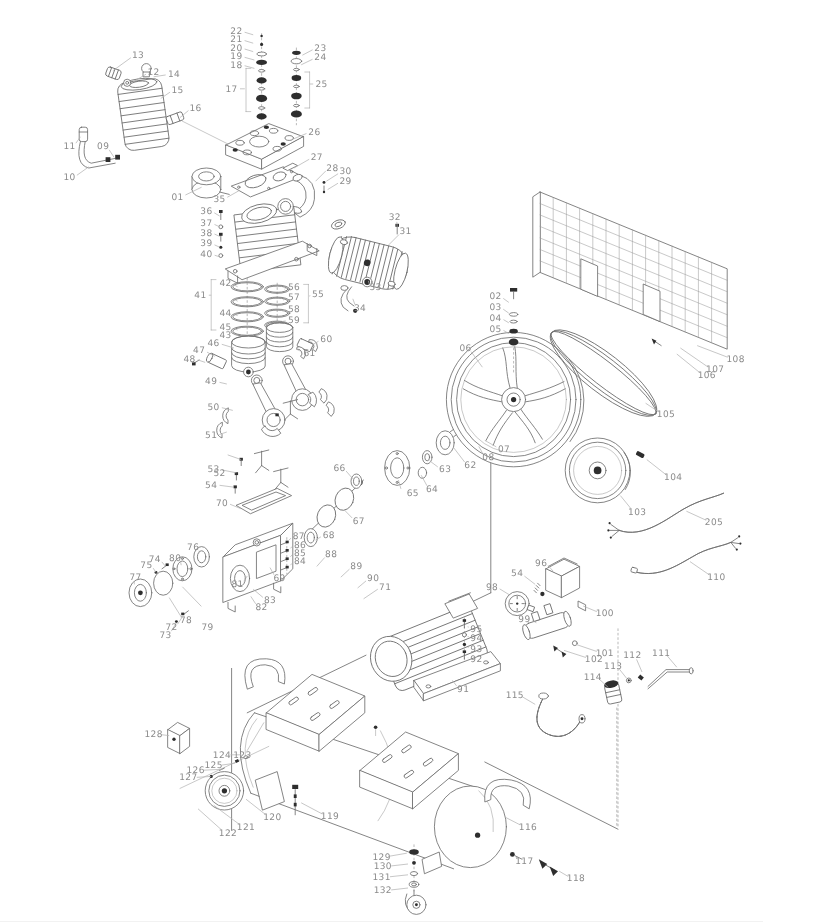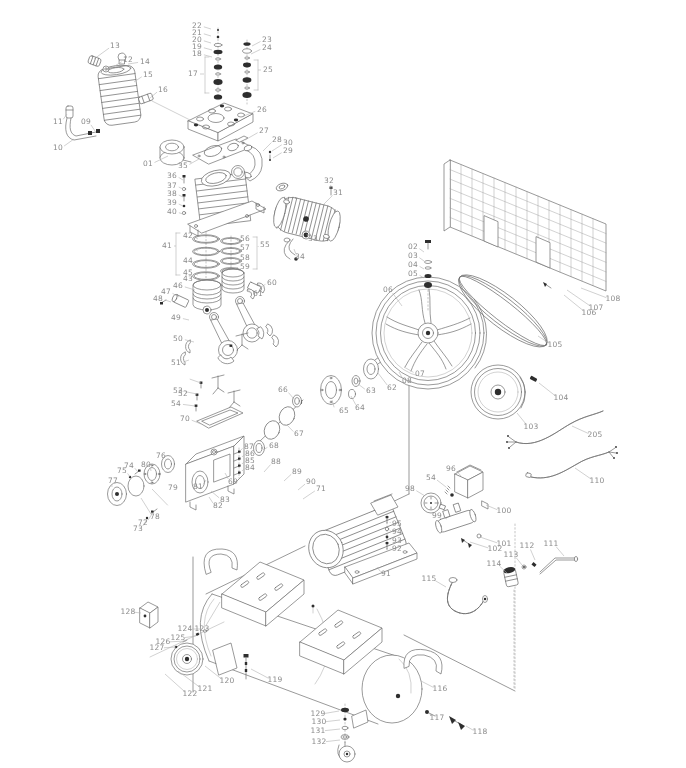--- a/index.html
+++ b/index.html
@@ -747,21 +747,21 @@
       <span class="part-label" style="left: 233px; top: 482px; color: rgb(139, 139, 139);">69</span>
       <span class="part-label" style="left: 185px; top: 419px; color: rgb(139, 139, 139);">70</span>
       <span class="part-label" style="left: 321px; top: 489px; color: rgb(139, 139, 139);">71</span>
       <span class="part-label" style="left: 143px; top: 523px; color: rgb(139, 139, 139);">72</span>
       <span class="part-label" style="left: 138px; top: 529px; color: rgb(139, 139, 139);">73</span>
       <span class="part-label" style="left: 129px; top: 466px; color: rgb(139, 139, 139);">74</span>
       <span class="part-label" style="left: 122px; top: 471px; color: rgb(139, 139, 139);">75</span>
       <span class="part-label" style="left: 161px; top: 456px; color: rgb(139, 139, 139);">76</span>
       <span class="part-label" style="left: 113px; top: 481px; color: rgb(139, 139, 139);">77</span>
       <span class="part-label" style="left: 155px; top: 517px; color: rgb(139, 139, 139);">78</span>
-      <span class="part-label" style="left: 173px; top: 488px; color: rgb(139, 139, 139);">79</span>
+      <span class="part-label" style="left: 173px; top: 523px; color: rgb(139, 139, 139);">79</span>
       <span class="part-label" style="left: 146px; top: 465px; color: rgb(139, 139, 139);">80</span>
       <span class="part-label" style="left: 198px; top: 487px; color: rgb(139, 139, 139);">81</span>
       <span class="part-label" style="left: 218px; top: 506px; color: rgb(139, 139, 139);">82</span>
       <span class="part-label" style="left: 225px; top: 500px; color: rgb(139, 139, 139);">83</span>
       <span class="part-label" style="left: 250px; top: 468px; color: rgb(139, 139, 139);">84</span>
       <span class="part-label" style="left: 250px; top: 461px; color: rgb(139, 139, 139);">85</span>
       <span class="part-label" style="left: 250px; top: 454px; color: rgb(139, 139, 139);">86</span>
       <span class="part-label" style="left: 249px; top: 447px; color: rgb(139, 139, 139);">87</span>
       <span class="part-label" style="left: 276px; top: 462px; color: rgb(139, 139, 139);">88</span>
       <span class="part-label" style="left: 297px; top: 472px; color: rgb(139, 139, 139);">89</span>

